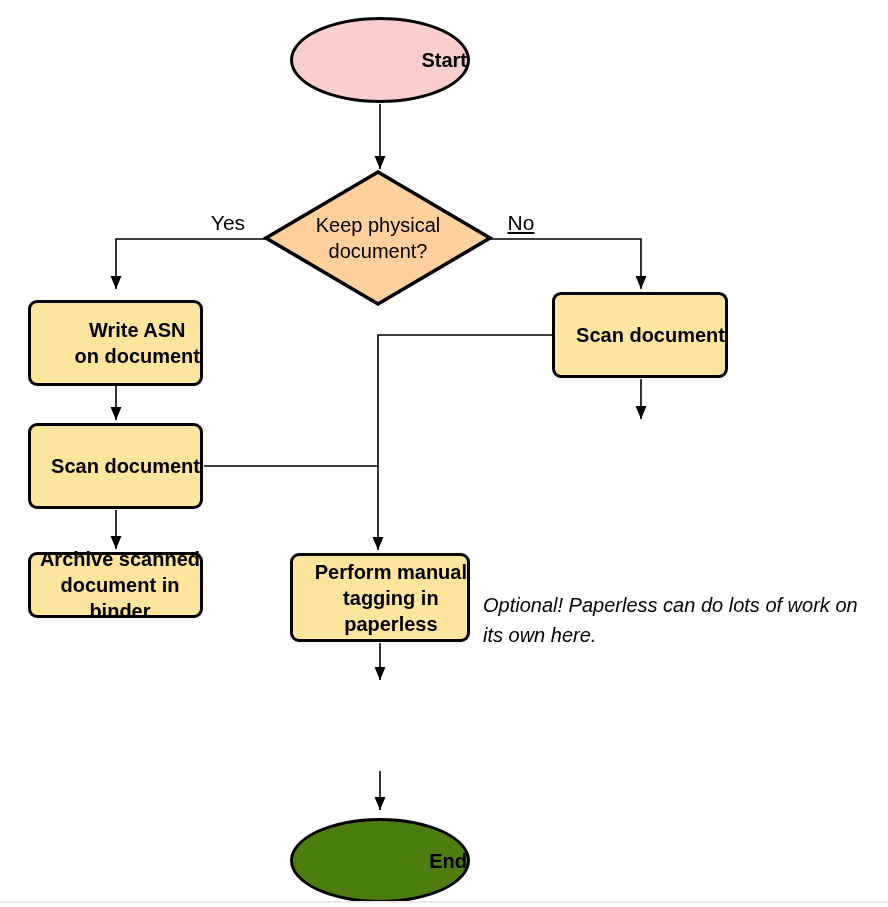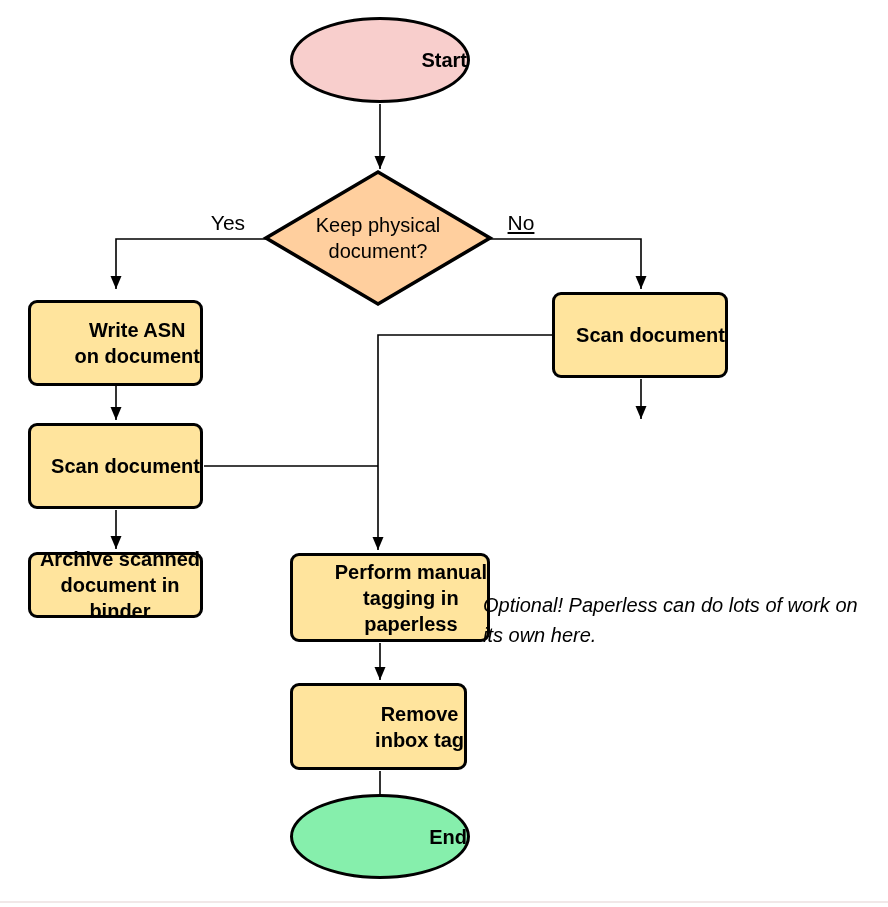--- a/index.html
+++ b/index.html
@@ -135,32 +135,28 @@
     <span class="node-label">Archive scanned
 document in
 binder</span>
   </div>
 
   <div class="node box" style="left: 552px; top: 292px; width: 176px; height: 86px; background-color: rgb(255, 228, 157);">
     <span class="node-label">Scan document</span>
   </div>
 
 
-  <div class="node box" style="left: 290px; top: 553px; width: 200px; height: 89px; background-color: rgb(255, 228, 157);">
+  <div class="node box" style="left: 290px; top: 553px; width: 180px; height: 89px; background-color: rgb(255, 228, 157);">
     <span class="node-label">Perform manual
 tagging in
 paperless</span>
   </div>
 
-  <div class="node box" style="left: 290px; top: 683px; width: 177px; height: 87px; background-color: rgb(255, 228, 157);">
-    <span class="node-label">Remove
-inbox tag</span>
-  </div>
 
-  <div class="node ellipse" style="left: 290px; top: 794px; width: 180px; height: 85px; background-color: #86efac;">
+  <div class="node ellipse" style="left: 290px; top: 818px; width: 180px; height: 85px; background-color: #4d7c0f;">
     <span class="node-label">End</span>
   </div>
 
   <div class="annotation" style="left:483px; top:590px; width:412px;">Optional! Paperless can do lots of work on
 its own here.</div>
 
   <div class="bottom-rule"></div>
 
 </div>
 

